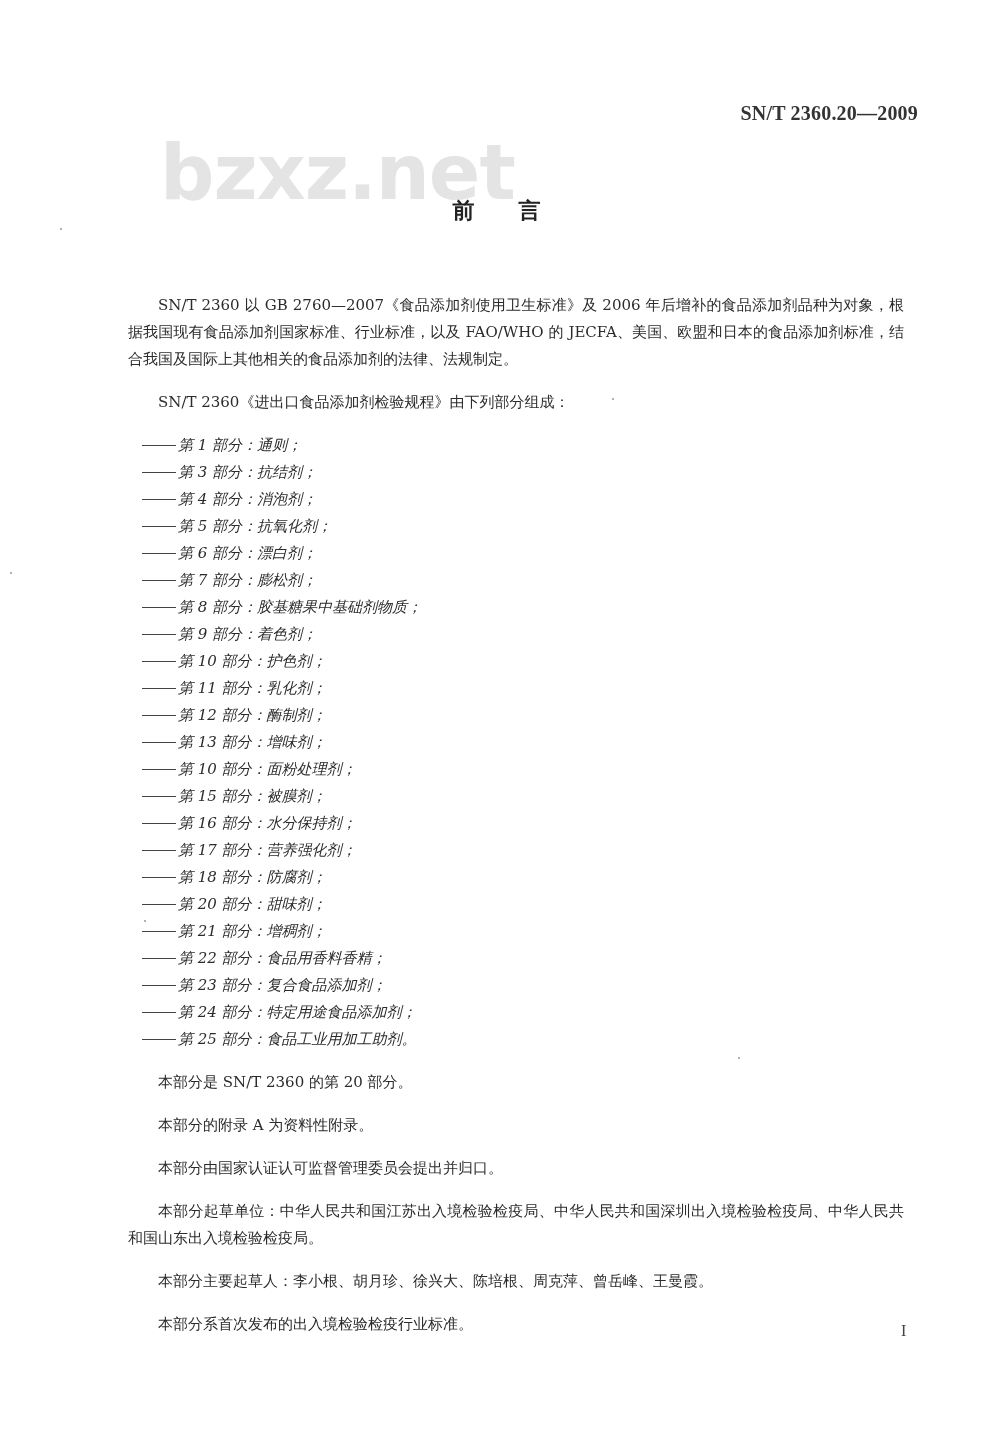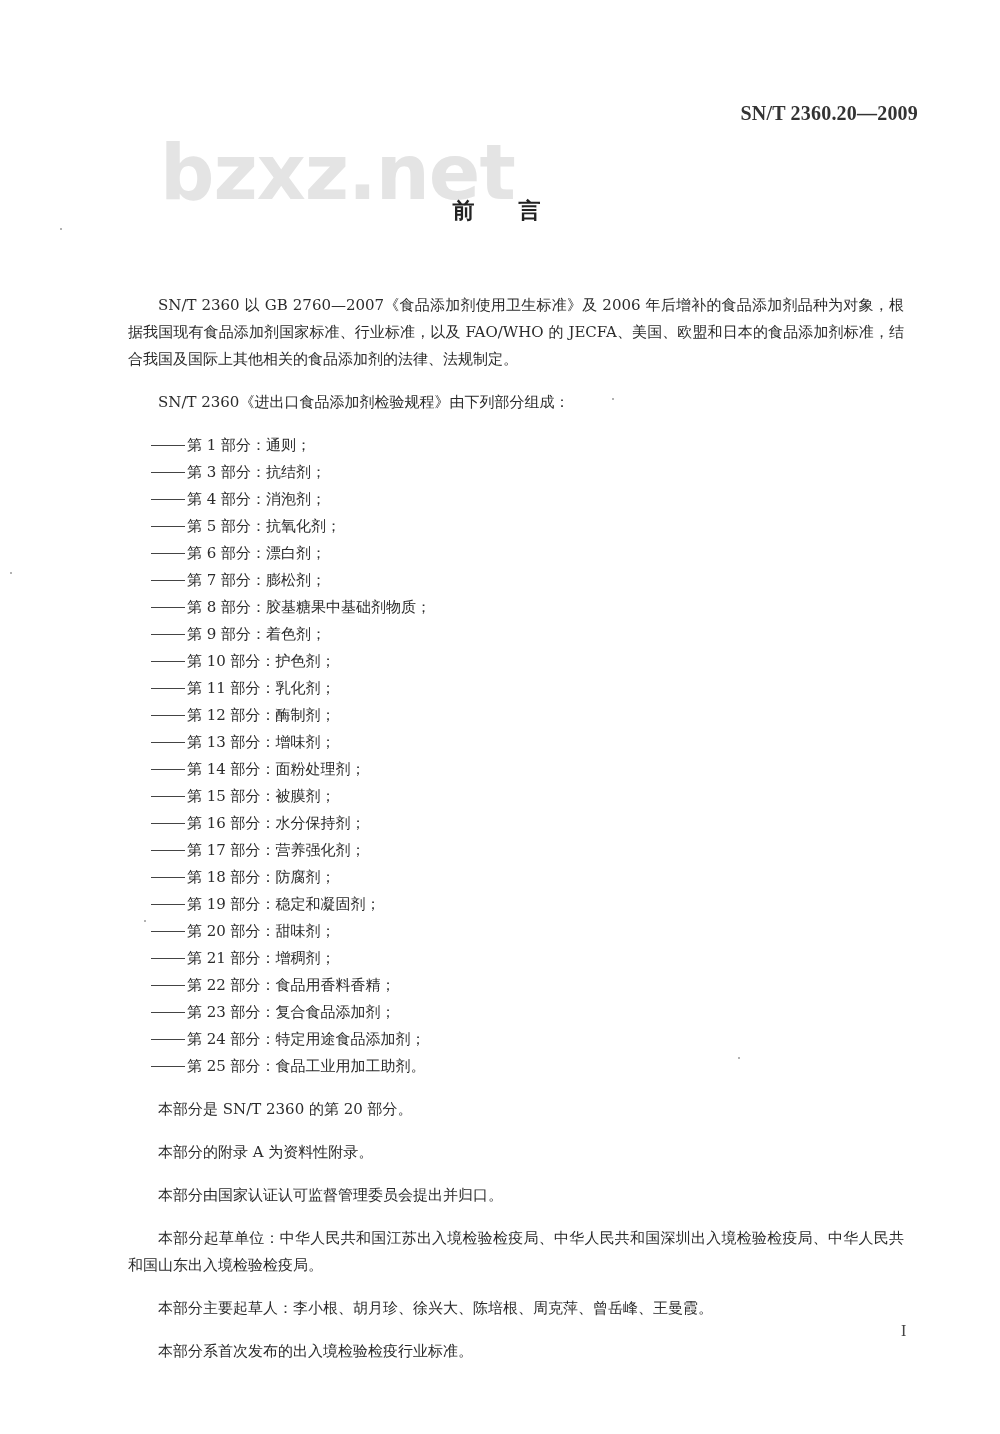--- a/index.html
+++ b/index.html
@@ -58,23 +58,24 @@
       font-size: 15px;
       line-height: 27px;
       color: #2b2b2b;
     }
     .para {
       margin: 16px;
       text-indent: 30px;
       text-align: justify;
     }
     .list {
-      margin: 9px;
+      margin: 0;
       padding: 0;
       list-style: none;
+      font-style: italic;
     }
     .list li {
       padding-left: 30px;
       margin: 0;
       white-space: nowrap;
     }
     .dash {
       display: inline-block;
       width: 34px;
       height: 1px;
@@ -119,26 +120,25 @@
     <li><span class="dash"></span><span>第 4 部分：消泡剂；</span></li>
     <li><span class="dash"></span><span>第 5 部分：抗氧化剂；</span></li>
     <li><span class="dash"></span><span>第 6 部分：漂白剂；</span></li>
     <li><span class="dash"></span><span>第 7 部分：膨松剂；</span></li>
     <li><span class="dash"></span><span>第 8 部分：胶基糖果中基础剂物质；</span></li>
     <li><span class="dash"></span><span>第 9 部分：着色剂；</span></li>
     <li><span class="dash"></span><span>第 10 部分：护色剂；</span></li>
     <li><span class="dash"></span><span>第 11 部分：乳化剂；</span></li>
     <li><span class="dash"></span><span>第 12 部分：酶制剂；</span></li>
     <li><span class="dash"></span><span>第 13 部分：增味剂；</span></li>
-    <li><span class="dash"></span><span>第 14 部分：面粉处理剂；</span></li>
+    <li><span class="dash"></span><span>第 10 部分：面粉处理剂；</span></li>
     <li><span class="dash"></span><span>第 15 部分：被膜剂；</span></li>
     <li><span class="dash"></span><span>第 16 部分：水分保持剂；</span></li>
     <li><span class="dash"></span><span>第 17 部分：营养强化剂；</span></li>
     <li><span class="dash"></span><span>第 18 部分：防腐剂；</span></li>
-    <li><span class="dash"></span><span>第 19 部分：稳定和凝固剂；</span></li>
     <li><span class="dash"></span><span>第 20 部分：甜味剂；</span></li>
     <li><span class="dash"></span><span>第 21 部分：增稠剂；</span></li>
     <li><span class="dash"></span><span>第 22 部分：食品用香料香精；</span></li>
     <li><span class="dash"></span><span>第 23 部分：复合食品添加剂；</span></li>
     <li><span class="dash"></span><span>第 24 部分：特定用途食品添加剂；</span></li>
     <li><span class="dash"></span><span>第 25 部分：食品工业用加工助剂。</span></li>
   </ul>
 
   <p class="para">本部分是 SN/T 2360 的第 20 部分。</p>
   <p class="para">本部分的附录 A 为资料性附录。</p>

